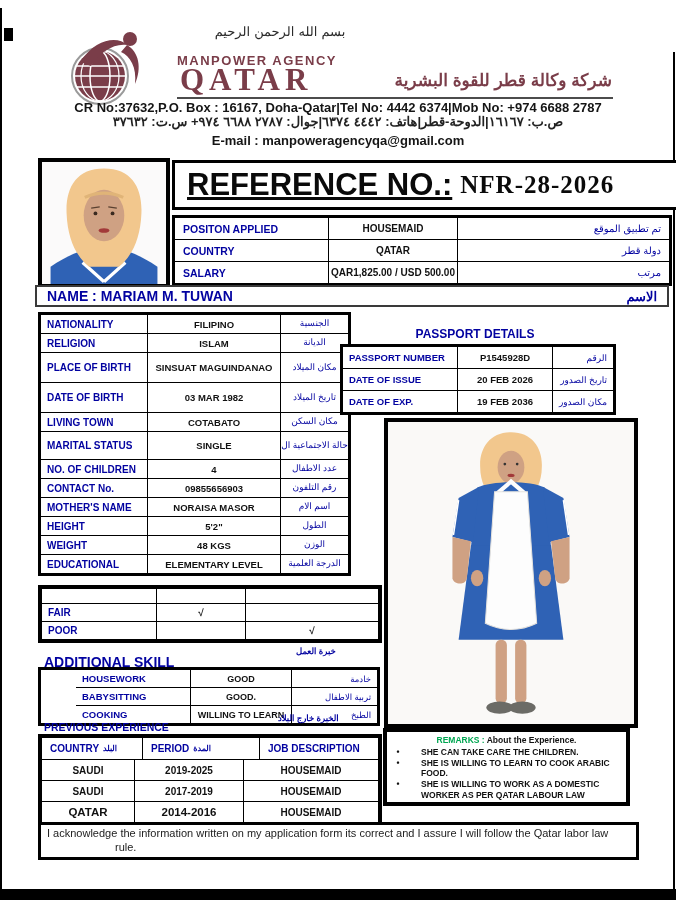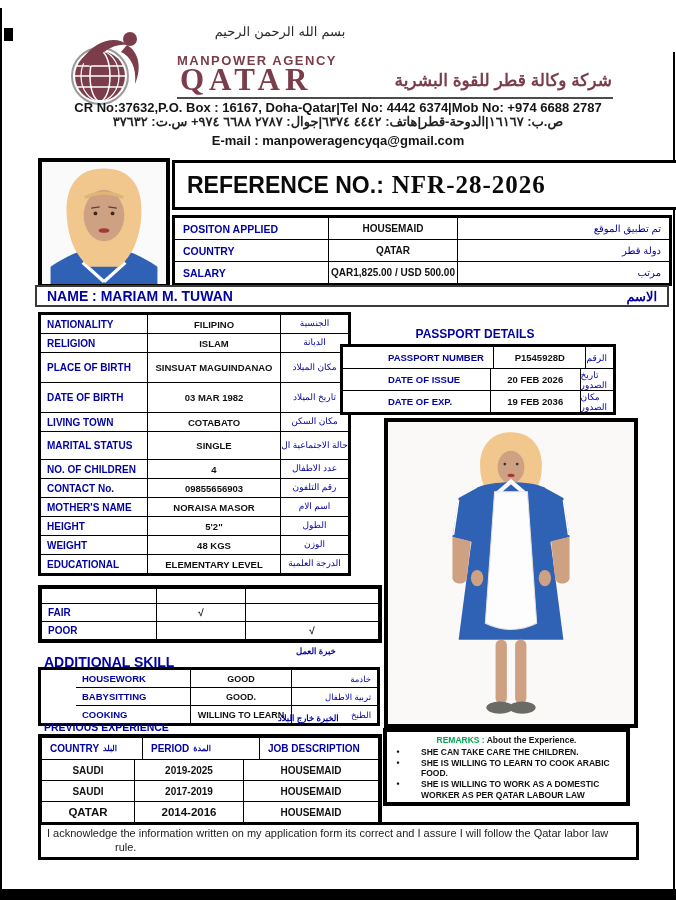--- a/index.html
+++ b/index.html
@@ -27,21 +27,21 @@
   .contact-ar{left:0;top:114px;width:676px;text-align:center;font-size:13px;font-weight:bold;color:#222;}
   .email-line{left:0;top:133px;width:676px;text-align:center;font-size:13px;font-weight:bold;color:#151515;}
 
   
   .headshot-box{left:38px;top:158px;width:124px;height:122px;border:4px solid #000;background:#fbfafa;}
   .headshot-box svg{display:block;width:100%;height:100%;}
 
   
   .ref-box{left:172px;top:160px;width:494px;height:44px;border:3px solid #000;
            display:flex;align-items:center;padding-left:12px;gap:8px;background:#fff;}
-  .ref-label{font-size:23px;font-weight:bold;color:#0a0a0a;}
+  .ref-label{font-size:31px;font-weight:bold;color:#0a0a0a;text-decoration:underline;}
   .ref-value{font-size:25px;font-weight:bold;font-family:"Liberation Serif",serif;letter-spacing:1px;color:#0a0a0a;}
 
   
   .ptable{left:172px;top:215px;width:494px;border:3px solid #000;background:#fff;}
   .prow{display:flex;height:21px;border-bottom:1px solid #000;align-items:stretch;}
   .prow:last-child{border-bottom:none;}
   .pl{width:145px;display:flex;align-items:center;padding-left:8px;font-size:10.5px;font-weight:bold;}
   .pv{width:128px;display:flex;align-items:center;justify-content:center;font-size:10px;font-weight:bold;
       border-left:1px solid #000;border-right:1px solid #000;color:#111;}
   .pa{flex:1;display:flex;align-items:center;justify-content:flex-end;padding-right:8px;font-size:10px;}
@@ -61,21 +61,21 @@
   .bio-row.h27{height:27px;}
   .bio-row.h19{height:19px;}
   .bl{width:100px;display:flex;align-items:center;padding-left:6px;font-size:10px;font-weight:bold;}
   .bv{width:132px;display:flex;align-items:center;justify-content:center;text-align:center;
       font-size:9.5px;font-weight:bold;color:#111;border-left:1px solid #000;border-right:1px solid #000;}
   .ba{flex:1;display:flex;align-items:center;justify-content:center;text-align:center;font-size:9px;line-height:1.1;}
 
   
   .pp-title{left:340px;top:327px;width:270px;text-align:center;font-size:12px;font-weight:bold;}
   .pp-table{left:340px;top:344px;width:270px;border:3px solid #000;background:#fff;}
-  .pp-row{display:flex;height:21px;border-bottom:1px solid #000;padding-left:39px;}
+  .pp-row{display:flex;height:21px;border-bottom:1px solid #000;}
   .pp-row:last-child{border-bottom:none;}
   .ppl{width:108px;display:flex;align-items:center;padding-left:6px;font-size:9.5px;font-weight:bold;}
   .ppv{width:94px;display:flex;align-items:center;justify-content:center;font-size:9.5px;font-weight:bold;color:#111;
        border-left:1px solid #000;border-right:1px solid #000;}
   .ppa{flex:1;display:flex;align-items:center;justify-content:flex-end;padding-right:6px;font-size:9px;}
 
   
   .body-box{left:384px;top:418px;width:246px;height:302px;border:4px solid #000;background:#faf9f7;}
   .body-box svg{display:block;width:100%;height:100%;}
 

